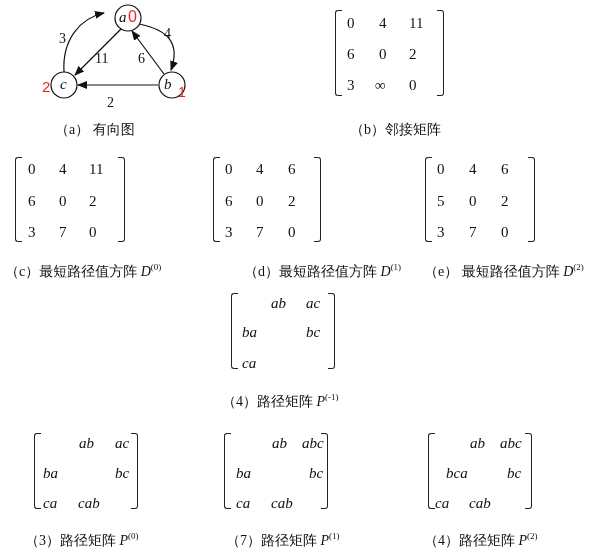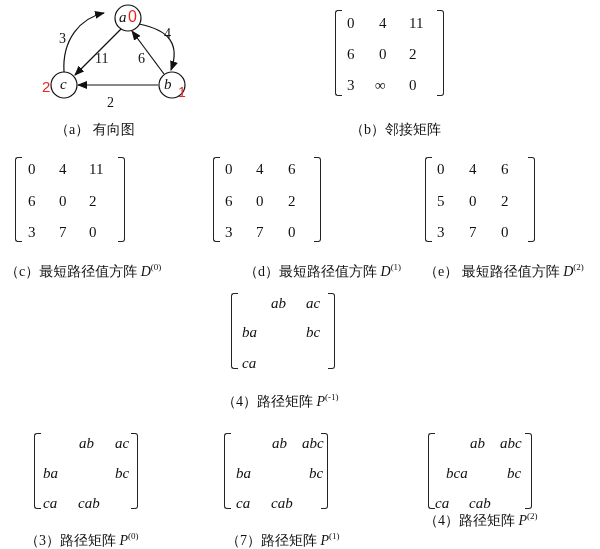--- a/index.html
+++ b/index.html
@@ -163,15 +163,15 @@
 <div class="matrix" style="left:428px;top:433px;width:104px;height:76px;">
   <div class="bracket l"></div>
   <div class="bracket r"></div>
   <span class="cell it" style="left:42px;top:2px;">ab</span>
   <span class="cell it" style="left:72px;top:2px;">abc</span>
   <span class="cell it" style="left:18px;top:32px;">bca</span>
   <span class="cell it" style="left:79px;top:32px;">bc</span>
   <span class="cell it" style="left:7px;top:62px;">ca</span>
   <span class="cell it" style="left:41px;top:62px;">cab</span>
 </div>
-<div class="caption" style="left:424px;top:507px;text-align:right;">
+<div class="caption" style="left:424px;top:527px;text-align:right;">
   <span>（4）路径矩阵 </span><span class="sym">P</span><sup>(2)</sup>
 </div>
 
 </body></html>

